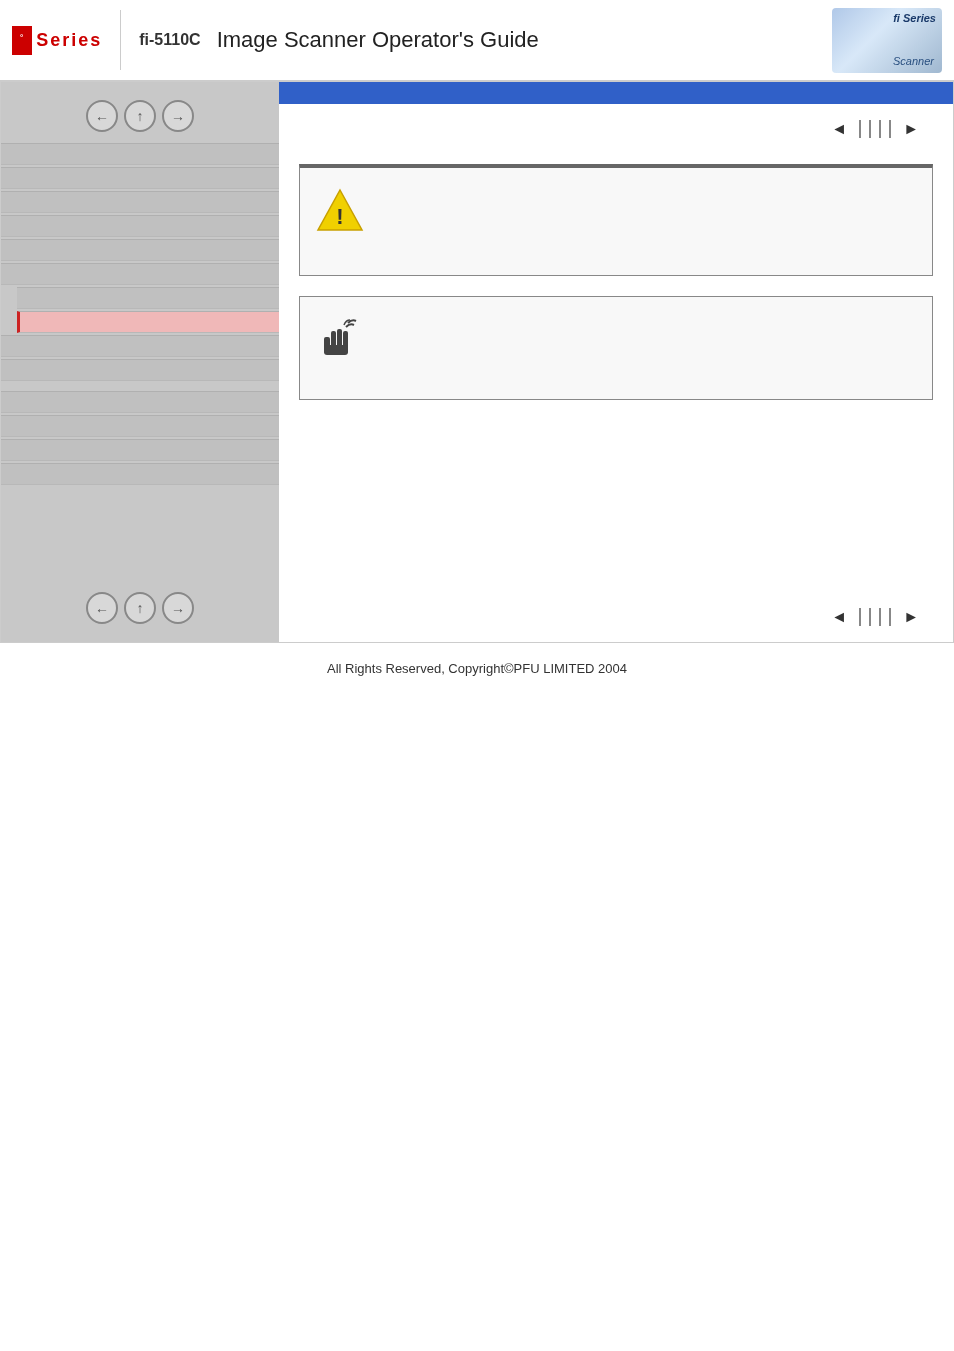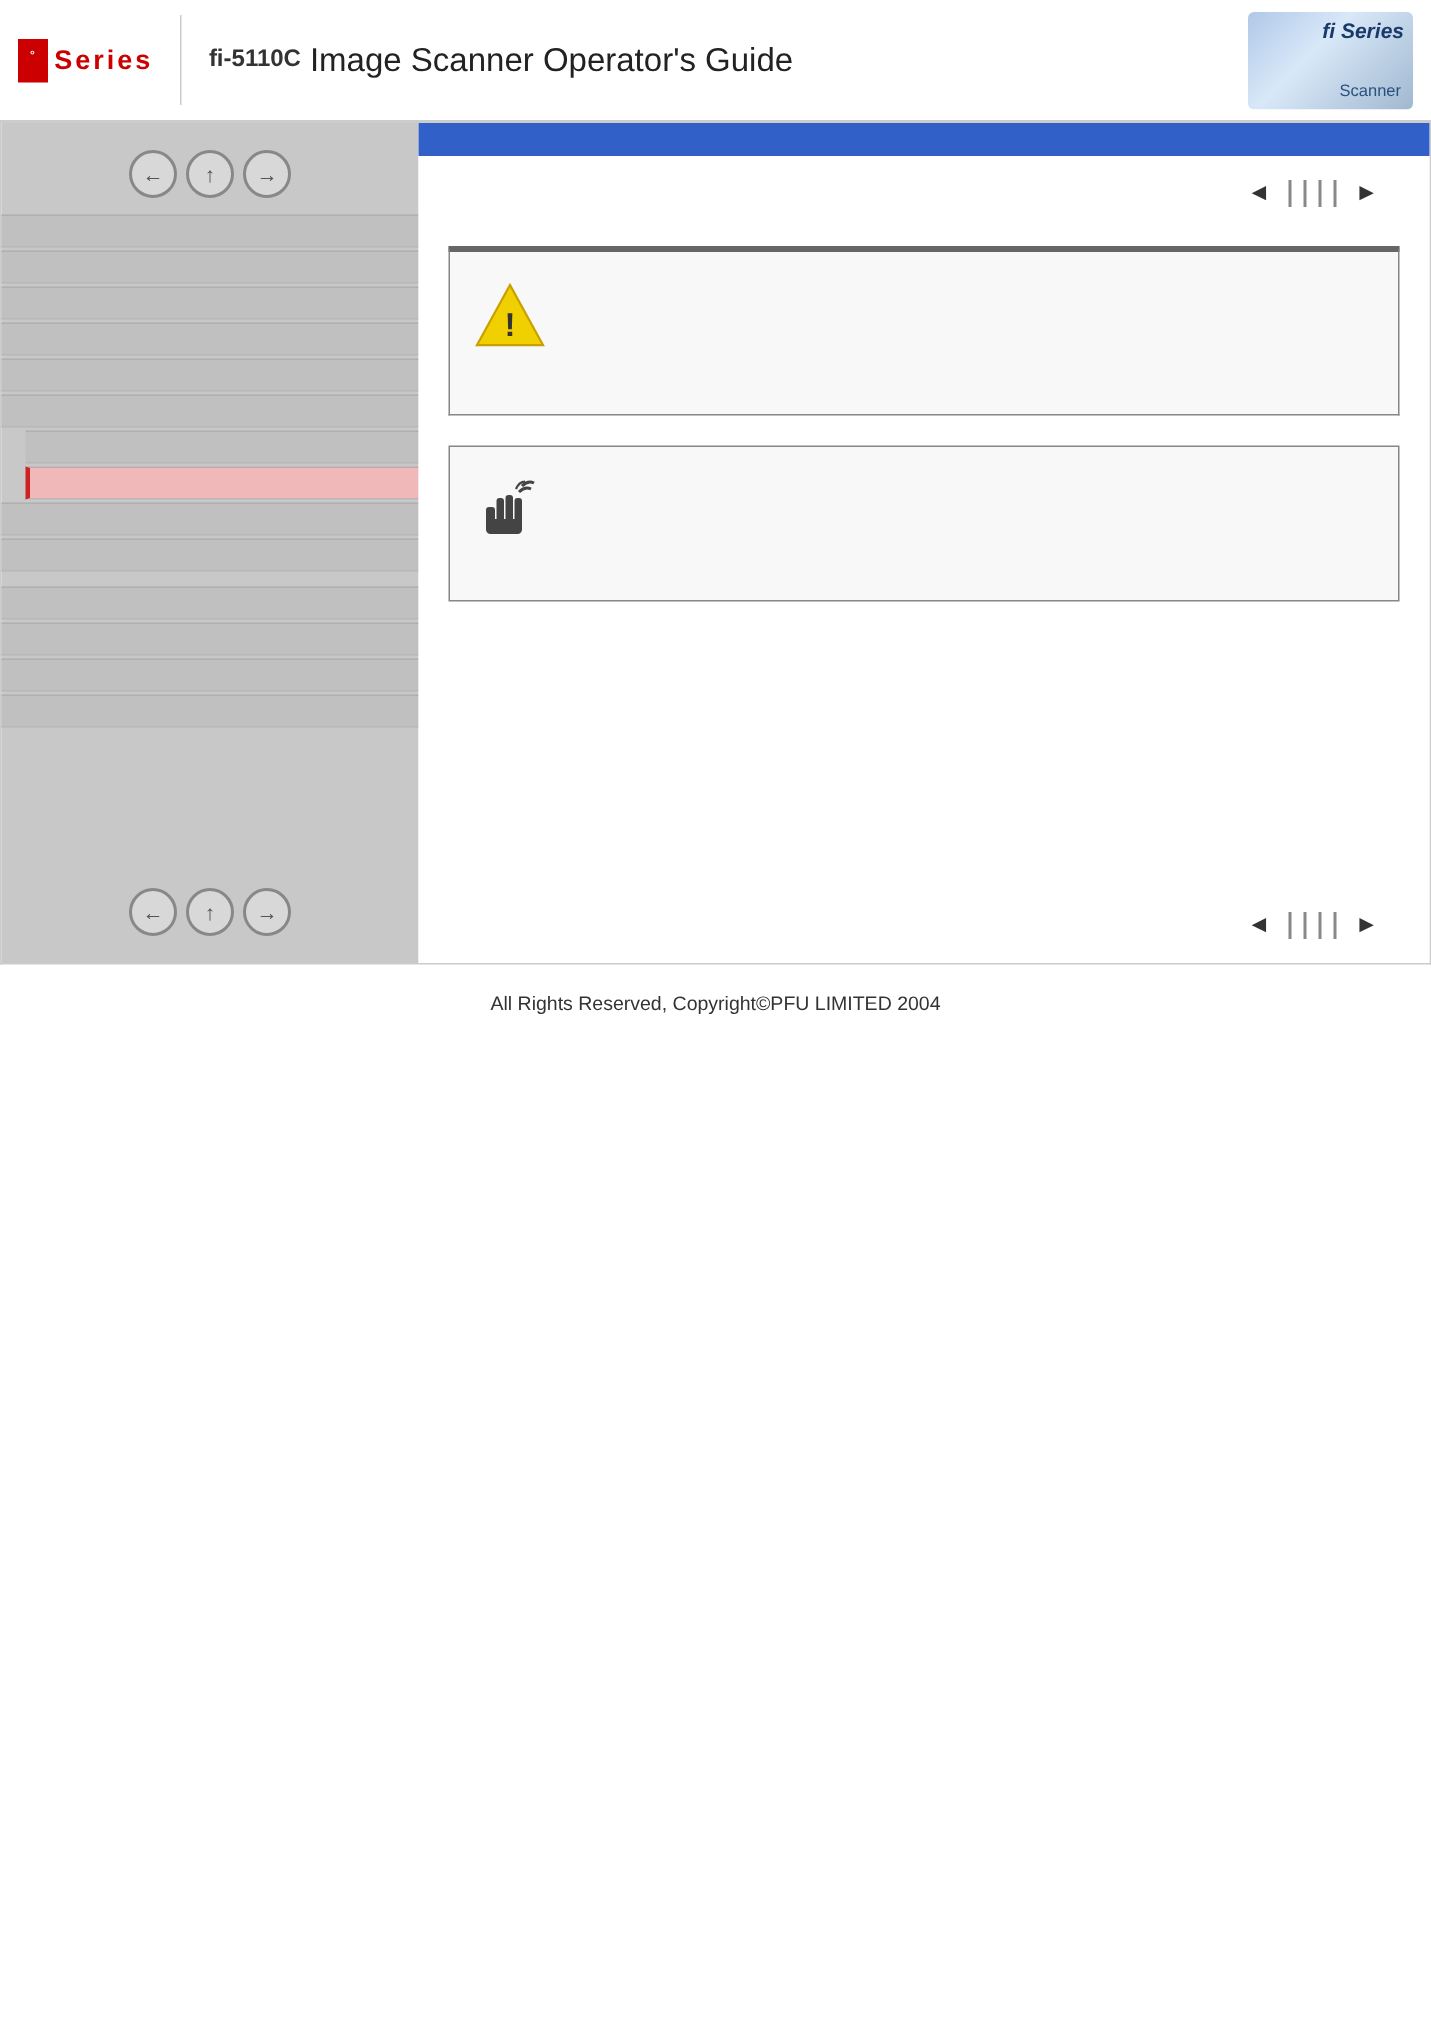--- a/index.html
+++ b/index.html
@@ -41,21 +41,21 @@
       color: #cc0000;
       font-weight: bold;
       font-size: 18px;
       margin-left: 4px;
       letter-spacing: 2px;
     }
     .model-text {
       font-size: 16px;
       font-weight: bold;
       color: #333;
-      margin-right: 6px;
+      margin-right: 16px;
     }
     .title-text {
       font-size: 22px;
       font-weight: normal;
       color: #222;
     }
     .fi-series-logo {
       position: absolute;
       right: 12px;
       top: 8px;
@@ -69,30 +69,31 @@
       height: 100%;
       border-radius: 4px;
       display: flex;
       align-items: flex-start;
       justify-content: flex-end;
       padding: 4px 6px;
       position: relative;
     }
     .fi-series-label {
       font-style: italic;
-      font-size: 14px;
+      font-size: 11px;
       color: #1a3a6a;
       font-weight: bold;
     }
     .fi-series-sub {
       position: absolute;
       bottom: 6px;
       right: 8px;
       font-size: 11px;
       color: #2a5080;
+      font-style: italic;
       text-align: center;
     }
 
     
     .main-container {
       display: flex;
       width: 954px;
       border: 1px solid #cccccc;
       border-top: none;
     }

